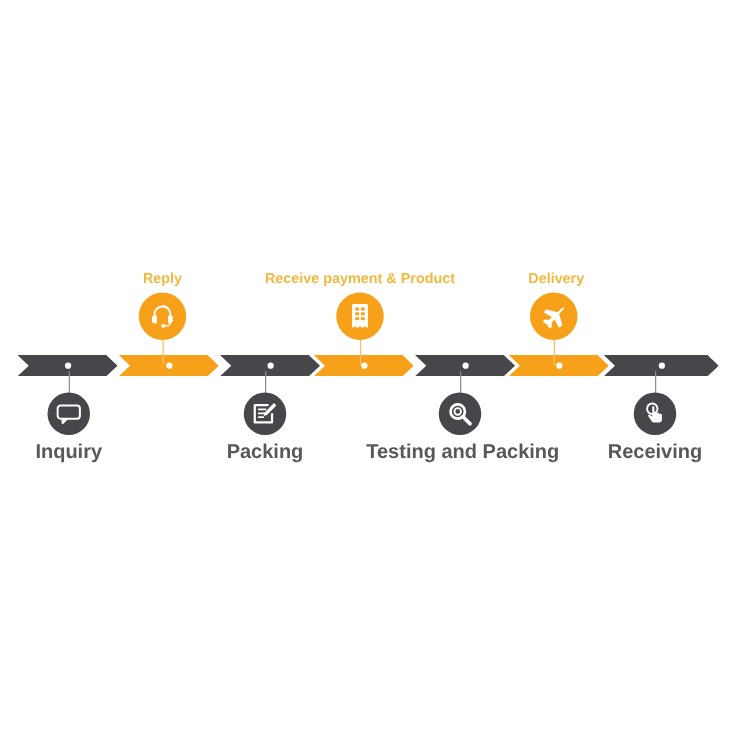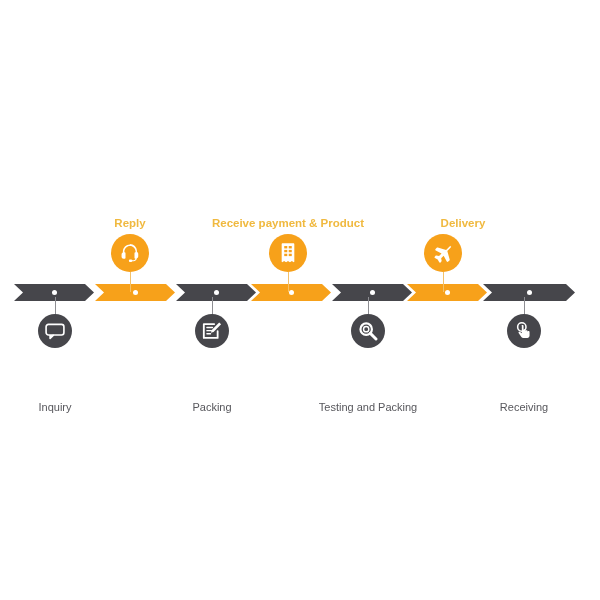--- a/index.html
+++ b/index.html
@@ -88,23 +88,22 @@
     white-space: nowrap;
     line-height: 1;
   }
   .label.top {
     color: #f0b93f;
     font-size: 11.5px;
     font-weight: bold;
   }
   .label.bottom {
     color: #57575c;
-    font-size: 11px;
-    font-weight: normal;
-    margin-top: 48px;
+    font-size: 16px;
+    font-weight: bold;
   }
 </style>
 </head>
 <body>
 
 <div id="stage">
 
   <div id="bar-row">
     <div class="chevron dark" style="left:14px;  width:80px;">
         <span class="chev-dot"></span>
@@ -148,21 +147,21 @@
         <rect x="10.8" y="4.4" width="3.3" height="2.6" fill="#f7a11a"></rect>
         <rect x="5.9" y="8.6" width="3.3" height="2.6" fill="#f7a11a"></rect>
         <rect x="10.8" y="8.6" width="3.3" height="2.6" fill="#f7a11a"></rect>
         <rect x="5.9" y="12.8" width="3.3" height="2.6" fill="#f7a11a"></rect>
         <rect x="10.8" y="12.8" width="3.3" height="2.6" fill="#f7a11a"></rect>
       </svg>
     </span>
   </div>
   <div class="stem up" style="left:288px; top:272px; height:20px;"></div>
 
-  <div class="label top" style="left:413px; top:218px; width:100px;">Delivery</div>
+  <div class="label top" style="left:395px; top:218px; width:100px;">Delivery</div>
   <div class="node top" style="left:424px; top:234px;">
     <span>
       <svg width="22" height="22" viewBox="0 0 24 24" fill="#ffffff">
         <path d="M21.6 5.1c-.7-.7-1.9-.7-2.7 0l-3.5 3.5-9.1-2.6c-.4-.1-.8 0-1.1.3l-1.3 1.3c-.5.5-.4 1.3.2 1.6l6.3 3.4-2.7 2.7-2.9-.5c-.3-.1-.7 0-.9.3l-.9.9c-.4.4-.3 1.1.2 1.4l3 1.7 1.7 3c.3.5 1 .6 1.4.2l.9-.9c.2-.2.3-.6.3-.9l-.5-2.9 2.7-2.7 3.4 6.3c.3.6 1.1.7 1.6.2l1.3-1.3c.3-.3.4-.7.3-1.1l-2.6-9.1 3.5-3.5c.7-.8.7-2 0-2.7z"></path>
       </svg>
     </span>
   </div>
   <div class="stem up" style="left:443px; top:272px; height:20px;"></div>
 
   <div class="stem down" style="left:55px; top:297px; height:18px;"></div>

